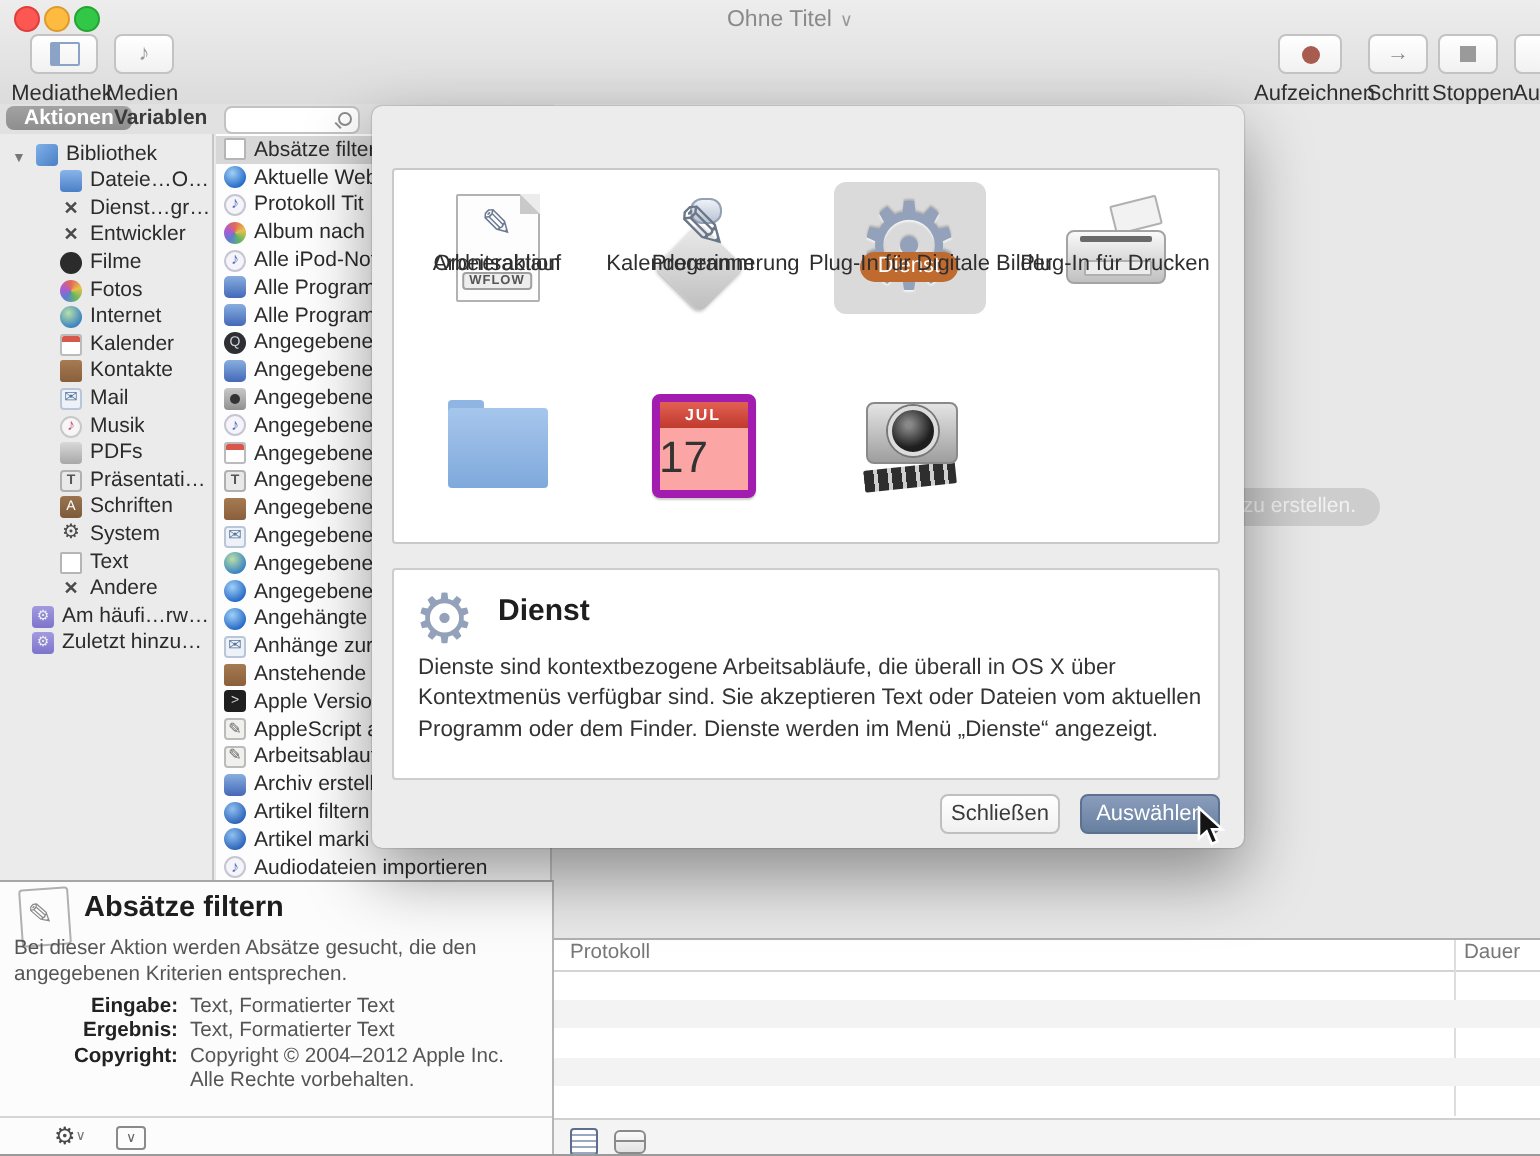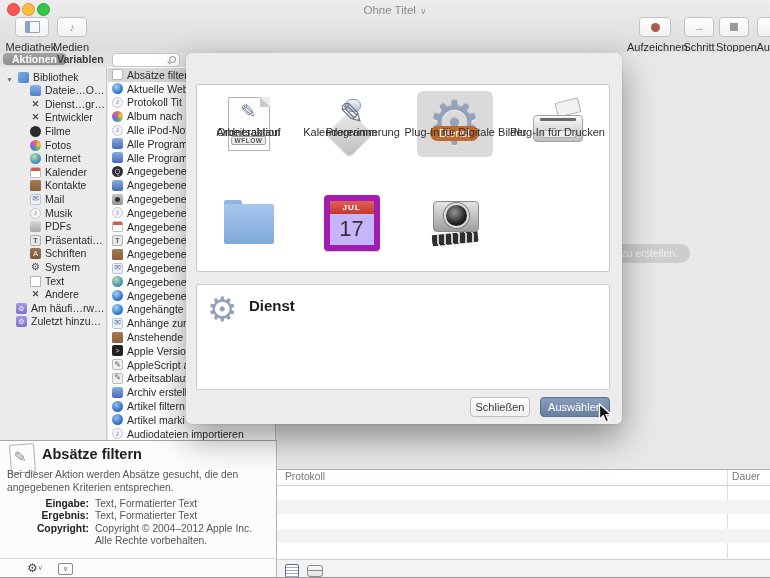--- a/index.html
+++ b/index.html
@@ -109,22 +109,22 @@
   .bi-gear::before{content:"⚙";font-size:60px;line-height:52px;color:#93a2ba;
       text-shadow:0 1px 1px rgba(255,255,255,.7),0 -1px 1px rgba(0,0,0,.18)}
   .bi-printer{width:50px;height:48px}
   .pr-paper{position:absolute;top:0px;right:3px;width:22px;height:13px;background:#f2f2f2;border:1px solid #b0b0b0;transform:rotate(-14deg);border-radius:1px}
   .pr-body{position:absolute;bottom:6px;left:0;width:48px;height:25px;border-radius:4px;background:linear-gradient(#fafafa,#c0c0c0);border:1px solid #a3a3a3}
   .pr-slot{position:absolute;bottom:27px;left:7px;width:36px;height:3px;background:#6a6a6a;border-radius:1px}
   .pr-out{position:absolute;bottom:10px;left:9px;width:32px;height:6px;background:#ececec;border:1px solid #b0b0b0;border-radius:1px}
   .bi-folder{width:50px;height:40px;margin-top:6px}
   .bi-folder::before{content:"";position:absolute;top:-4px;left:0;width:18px;height:8px;background:#8fb5e2;border-radius:2px 2px 0 0}
   .bi-folder::after{content:"";position:absolute;inset:0;background:linear-gradient(#a6c6ec,#7fa9dc);border-radius:2px}
-  .bi-calendar{width:44px;height:44px;background:#c4b5fd;border:6px solid #a21caf;border-radius:4px;margin-top:3px;overflow:hidden;
-      display:flex;flex-direction:column;align-items:center;box-shadow:0 1px 1px rgba(0,0,0,.2)}
+  .bi-calendar{width:44px;height:44px;background:#fca5a5;border:4px solid #a21caf;border-radius:4px;margin-top:3px;overflow:hidden;
+      display:flex;flex-direction:column;align-items:flex-start;box-shadow:0 1px 1px rgba(0,0,0,.2)}
   .cal-month{display:block;width:100%;height:13px;background:linear-gradient(#e26052,#c03a2e);color:#fff;font-size:8px;font-weight:bold;text-align:center;line-height:13px;letter-spacing:1px}
   .cal-day{display:block;font-size:22px;color:#333;line-height:29px}
   .bi-camera{width:50px;height:48px}
   .cam-strip{position:absolute;bottom:1px;left:2px;width:46px;height:11px;transform:rotate(-6deg);border-radius:1px;
       background:repeating-linear-gradient(90deg,#2e2e2e 0 5px,#cfcfcf 5px 7px)}
   .cam-body{position:absolute;top:4px;left:3px;width:44px;height:29px;background:linear-gradient(#e4e4e4,#9e9e9e);border:1px solid #8a8a8a;border-radius:4px}
   .cam-lens{position:absolute;top:6px;left:14px;width:21px;height:21px;border-radius:50%;
       background:radial-gradient(circle at 40% 35%,#888 8%,#1e1e1e 62%);border:2px solid #dcdcdc;box-shadow:0 0 0 1px #777}
   .bi-mic{width:46px;height:46px;border-radius:9px;background:linear-gradient(145deg,#b4b4b4,#5c5c5c);margin-top:3px;box-shadow:inset 0 1px 1px rgba(255,255,255,.5)}
   .mic-cap{position:absolute;top:7px;left:18px;width:10px;height:16px;border-radius:5px;background:linear-gradient(#fdfdfd,#cfcfcf);border:1px solid #9a9a9a}
@@ -485,20 +485,21 @@
             <div class="cam-body"></div>
             <div class="cam-lens"></div>
           </div>
         </div>
         <div class="tlabel"><span class="tlabeltext">Plug-In für Digitale Bilder</span></div>
       </div>
     </div>
   <div id="detail-box">
     <span id="detail-gear">⚙</span>
     <span id="detail-heading">Dienst</span>
+    <div id="detail-desc">Dienste sind kontextbezogene Arbeitsabläufe, die überall in OS X über Kontextmenüs verfügbar sind. Sie akzeptieren Text oder Dateien vom aktuellen Programm oder dem Finder. Dienste werden im Menü „Dienste“ angezeigt.</div>
   </div>
   <div class="dbtn" id="btn-close">Schließen</div>
   <div class="dbtn" id="btn-choose" style="background-color: rgb(103, 128, 159);">Auswählen</div>
 </div>
 
 <div id="info-panel" class="abs"></div>
 <div class="info-icon abs"></div>
 <div id="info-title" class="abs">Absätze filtern</div>
 <div id="info-desc" class="abs">Bei dieser Aktion werden Absätze gesucht, die den angegebenen Kriterien entsprechen.</div>
 <div id="info-fields" class="abs">

